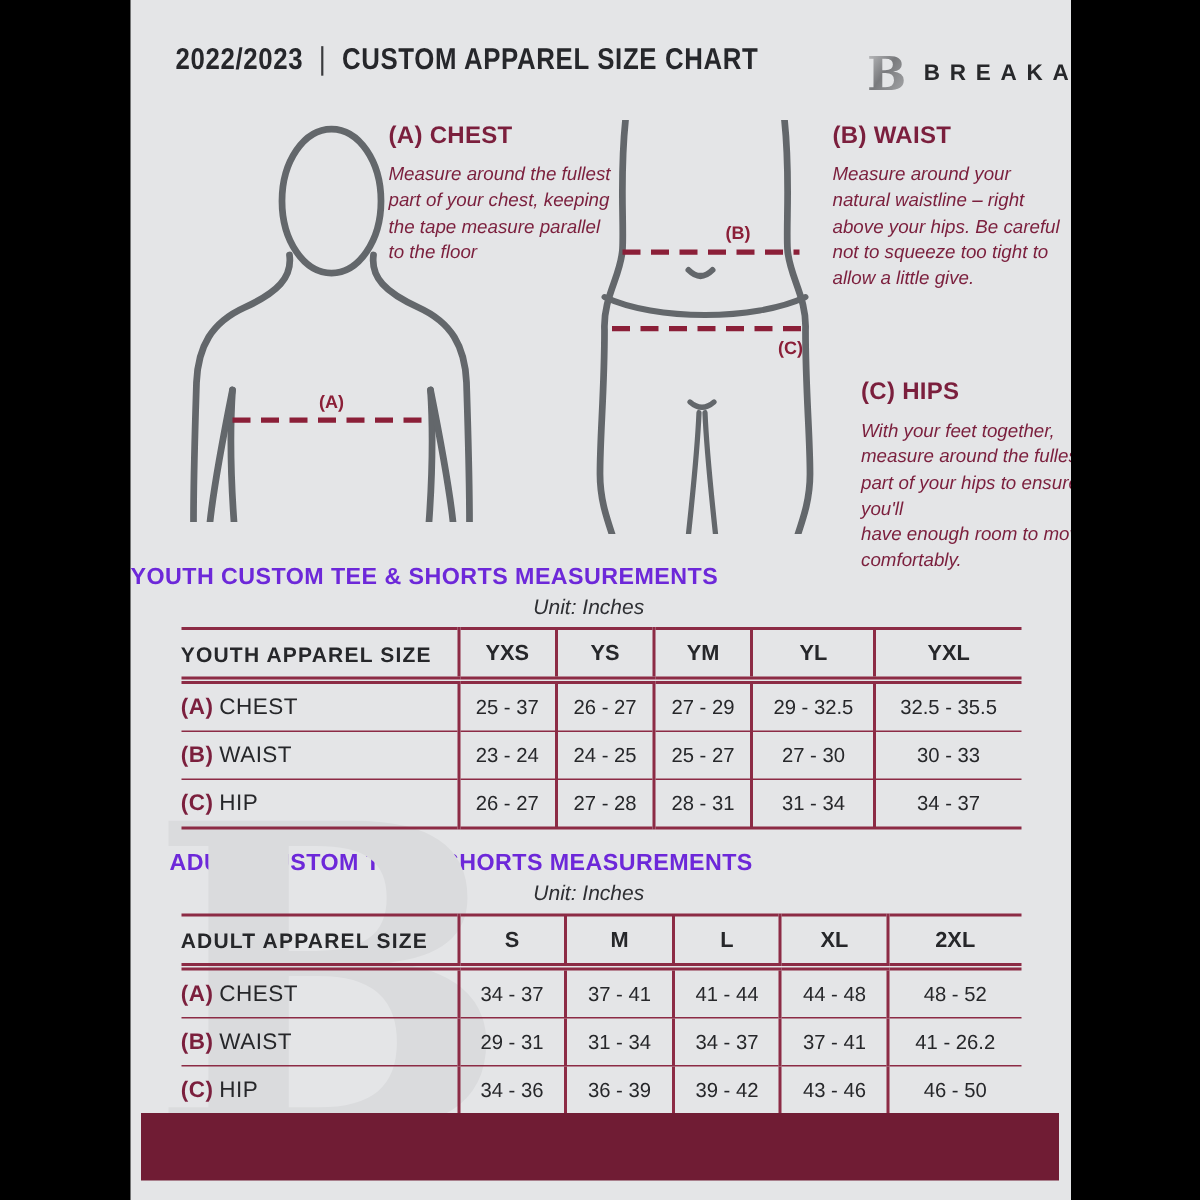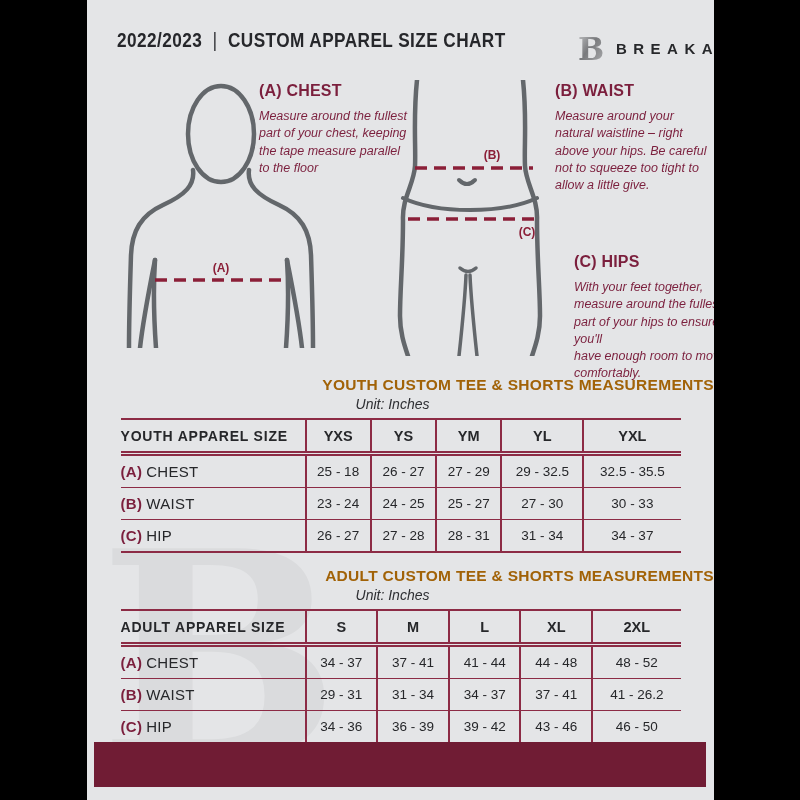--- a/index.html
+++ b/index.html
@@ -36,21 +36,21 @@
     white-space:pre-line;
   }
   .inst-chest{left:172px;top:2px;width:152px;}
   .inst-waist{left:468px;top:2px;width:158px;}
   .inst-hips{left:487px;top:134px;width:170px;margin-top:39px;}
   .fig{position:absolute;z-index:1;}
   .figA{left:38px;top:2px;}
   .figB{left:302px;top:0px;}
   
   .section-title{
-    text-align:right;font-size:15.5px;font-weight:700;color:#a16207;
+    text-align:left;font-size:15.5px;font-weight:700;color:#6d28d9;
     letter-spacing:.3px;margin:0;
   }
   .section-unit{
     text-align:center;font-size:14px;font-style:italic;color:#2e2f33;
     margin:2px 16px 0 0;
   }
   .yt-title{margin-top:14px;}
   .ad-title{margin-top:14px;padding-left:26px;}
   table.size{
     width:560px;margin:6px auto 0;border-collapse:collapse;
@@ -167,21 +167,21 @@
         <th>YXS</th>
         <th>YS</th>
         <th>YM</th>
         <th>YL</th>
         <th>YXL</th>
       </tr>
     </thead>
     <tbody>
       <tr>
         <td class="col-label rowlab"><b>(A)</b><span>CHEST</span></td>
-        <td class="val">25 - 18</td>
+        <td class="val">25 - 37</td>
         <td class="val">26 - 27</td>
         <td class="val">27 - 29</td>
         <td class="val">29 - 32.5</td>
         <td class="val">32.5 - 35.5</td>
       </tr>
       <tr>
         <td class="col-label rowlab"><b>(B)</b><span>WAIST</span></td>
         <td class="val">23 - 24</td>
         <td class="val">24 - 25</td>
         <td class="val">25 - 27</td>

